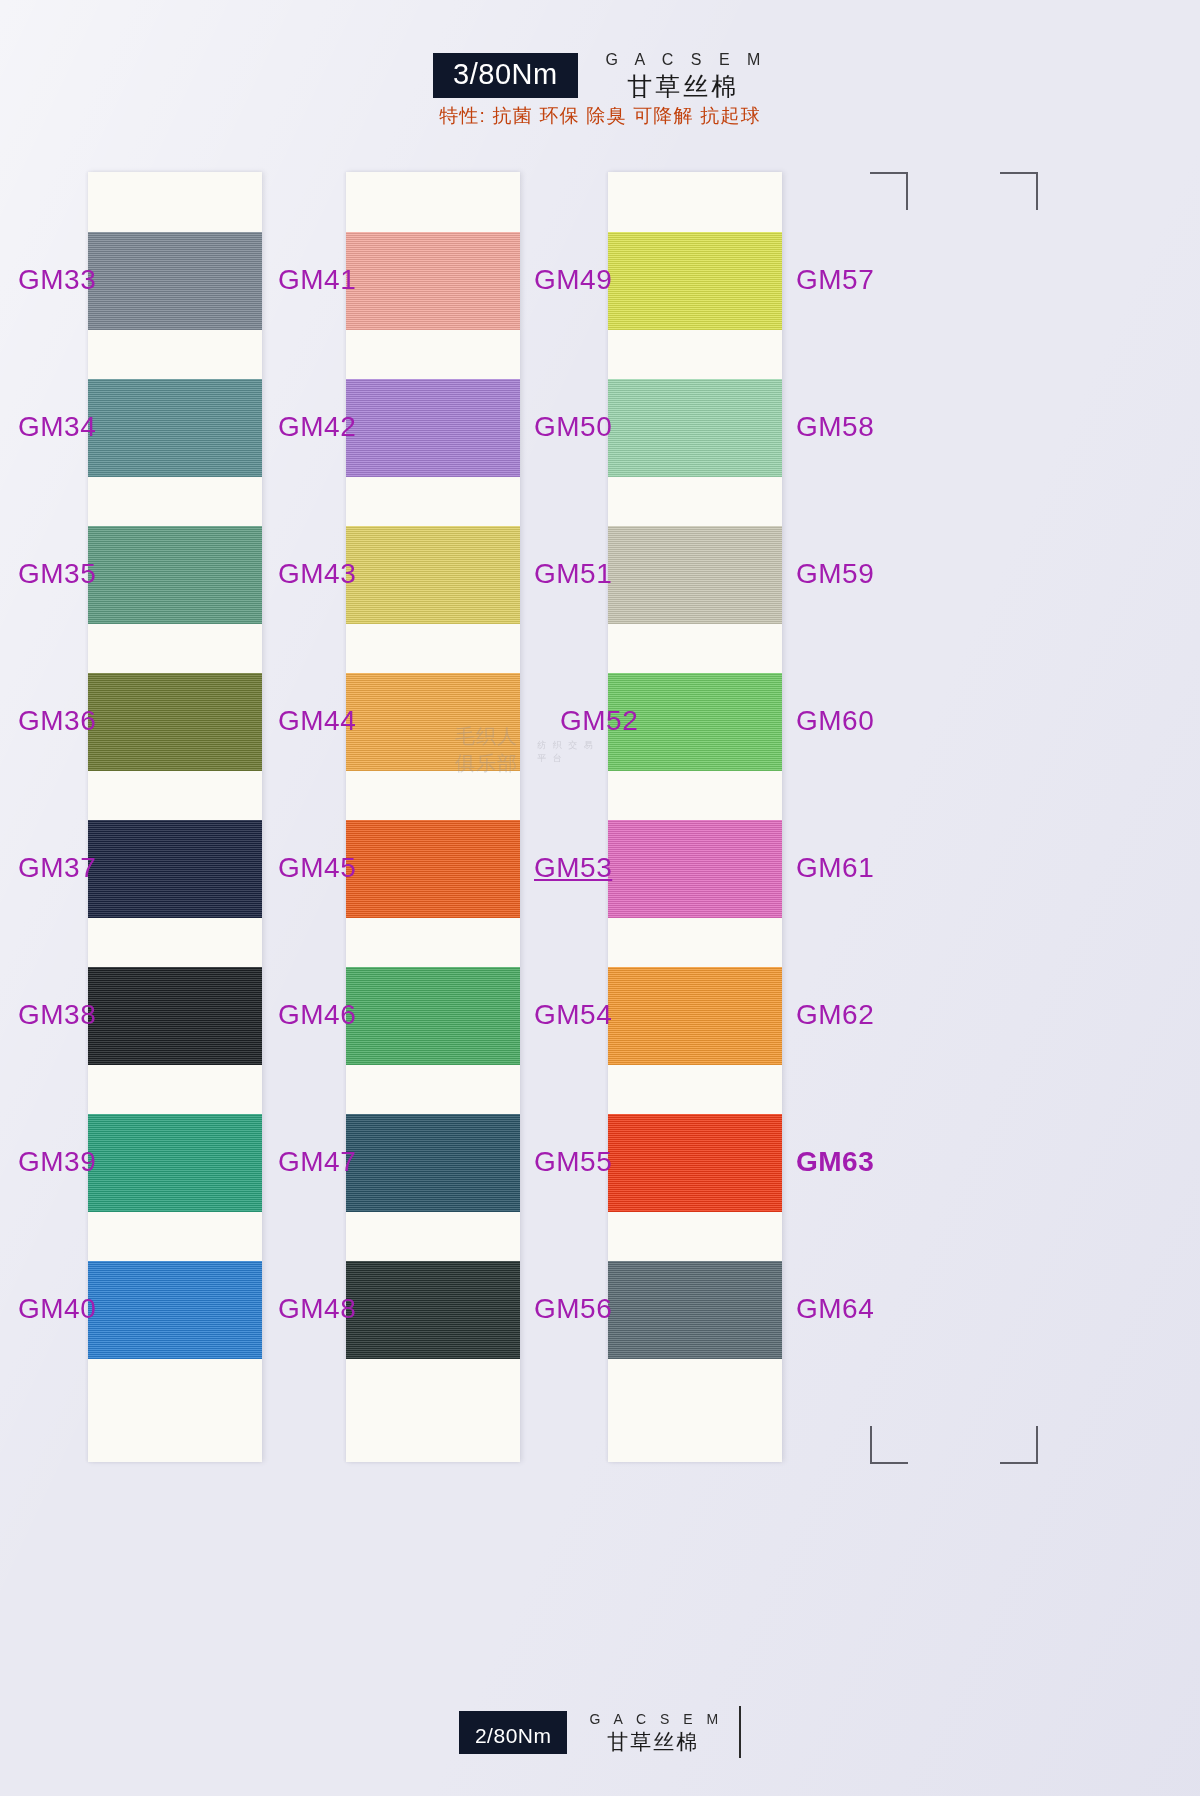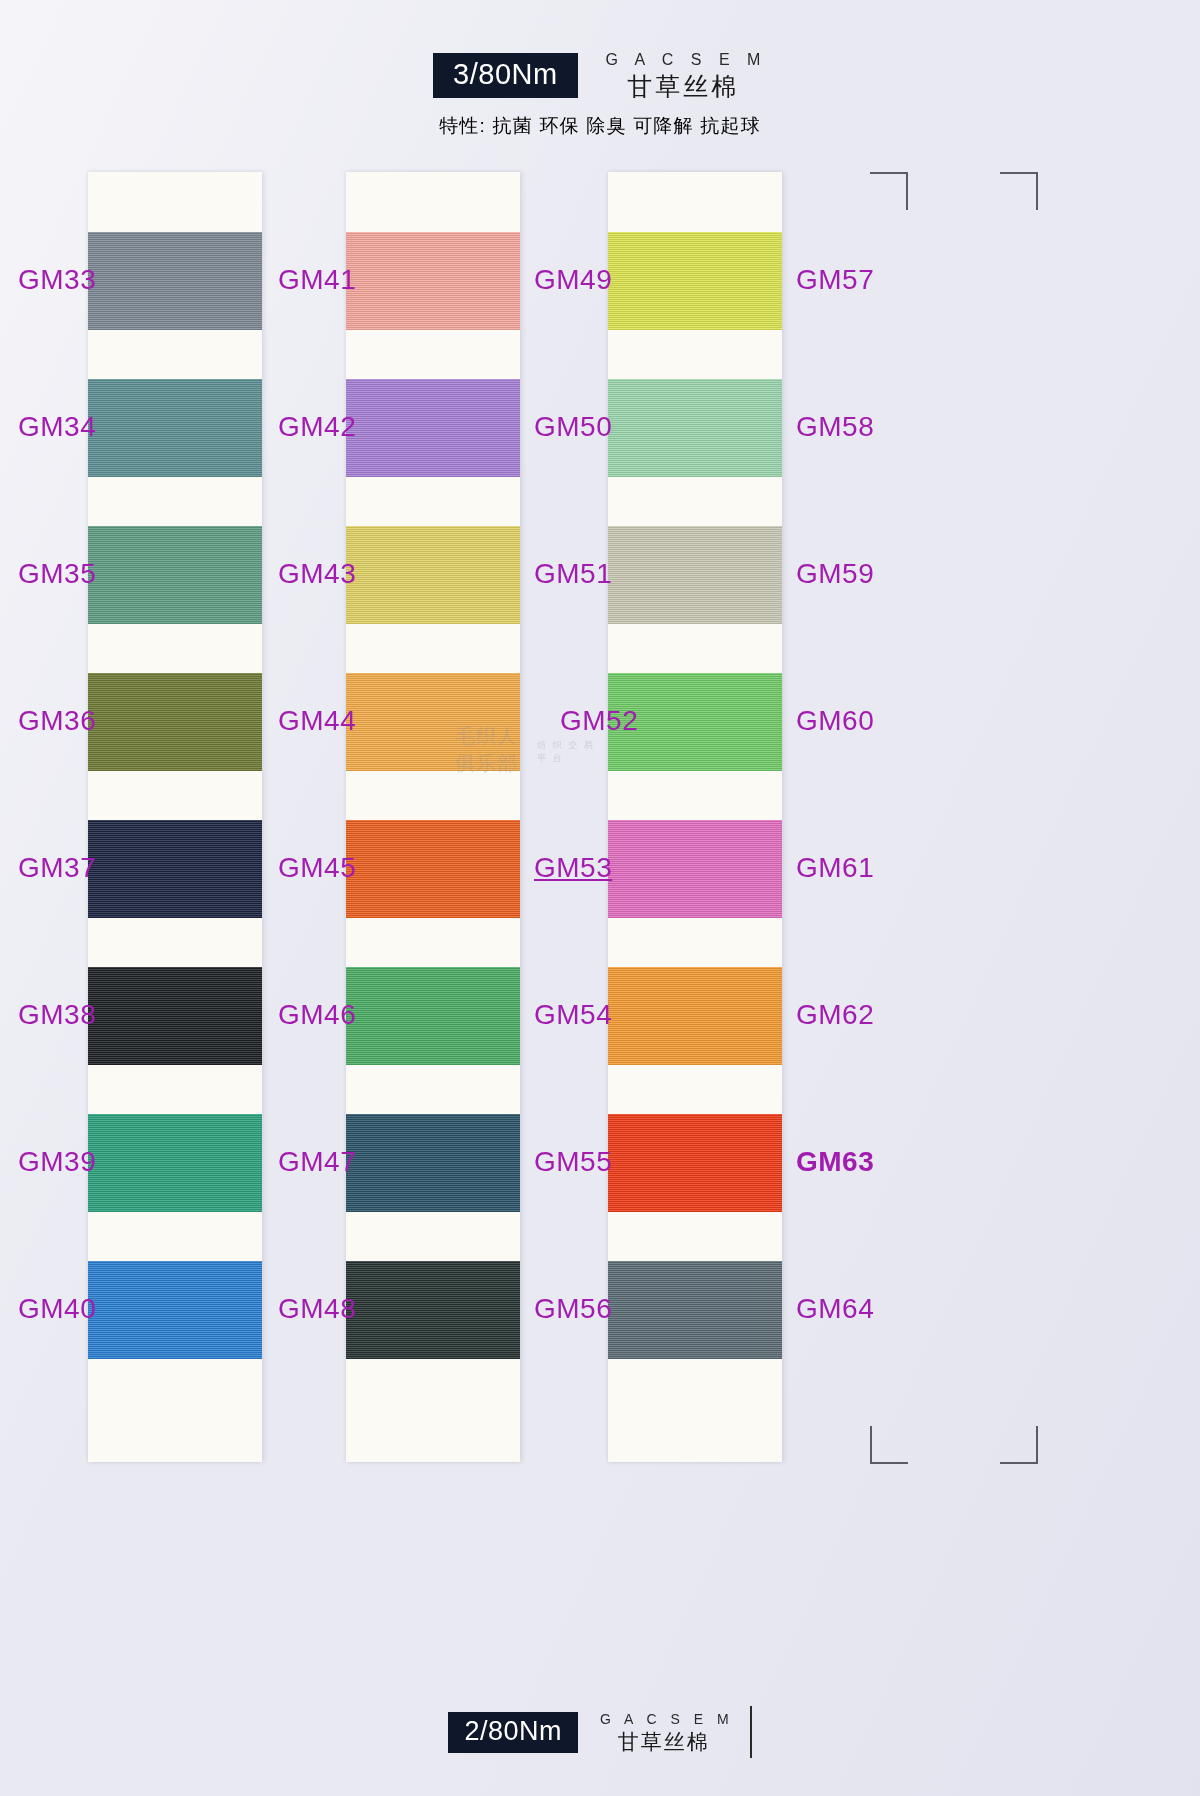--- a/index.html
+++ b/index.html
@@ -39,22 +39,22 @@
     display:flex;flex-direction:column;align-items:center;line-height:1;
   }
   .brand-latin{
     font-size:16px;letter-spacing:6.5px;color:#2a2a2a;margin-bottom:6px;
     padding-left:6px;
   }
   .brand-cn{
     font-size:25px;letter-spacing:3px;color:#1a1a1a;font-weight:500;
   }
   .features{
-    margin-top:14px;
-    font-size:19px;letter-spacing:1.2px;color:#000000;
+    margin-top:4px;
+    font-size:19px;letter-spacing:1.2px;color:#c2410c;
   }
 
   
   .corner{
     position:absolute;width:36px;height:36px;
     border-color:#5b5b64;
   }
   .corner.tr{border-right:2px solid #5b5b64;border-top:2px solid #5b5b64;}
   .corner.bl{border-left:2px solid #5b5b64;border-bottom:2px solid #5b5b64;}
   .corner.br{border-right:2px solid #5b5b64;border-bottom:2px solid #5b5b64;}
@@ -101,21 +101,21 @@
     pointer-events:none;user-select:none;
   }
   .watermark .wm-sub{font-size:9px;letter-spacing:2px;margin-top:3px;}
 
   
   .footer{
     position:absolute;left:0;right:0;bottom:38px;
     display:flex;align-items:center;justify-content:center;gap:16px;
   }
   .footer .count-badge{
-    font-size:27px;padding:6px 16px 8px 16px;
+    font-size:21px;padding:14px 16px 8px 16px;
   }
   .footer-brand{
     display:flex;flex-direction:column;align-items:center;line-height:1;
   }
   .footer-brand .brand-latin{font-size:14px;letter-spacing:5px;margin-bottom:5px;}
   .footer-brand .brand-cn{font-size:21px;letter-spacing:2px;}
   .divider{
     width:2px;height:52px;background:#2a2a2a;
   }
   .stock-note{

